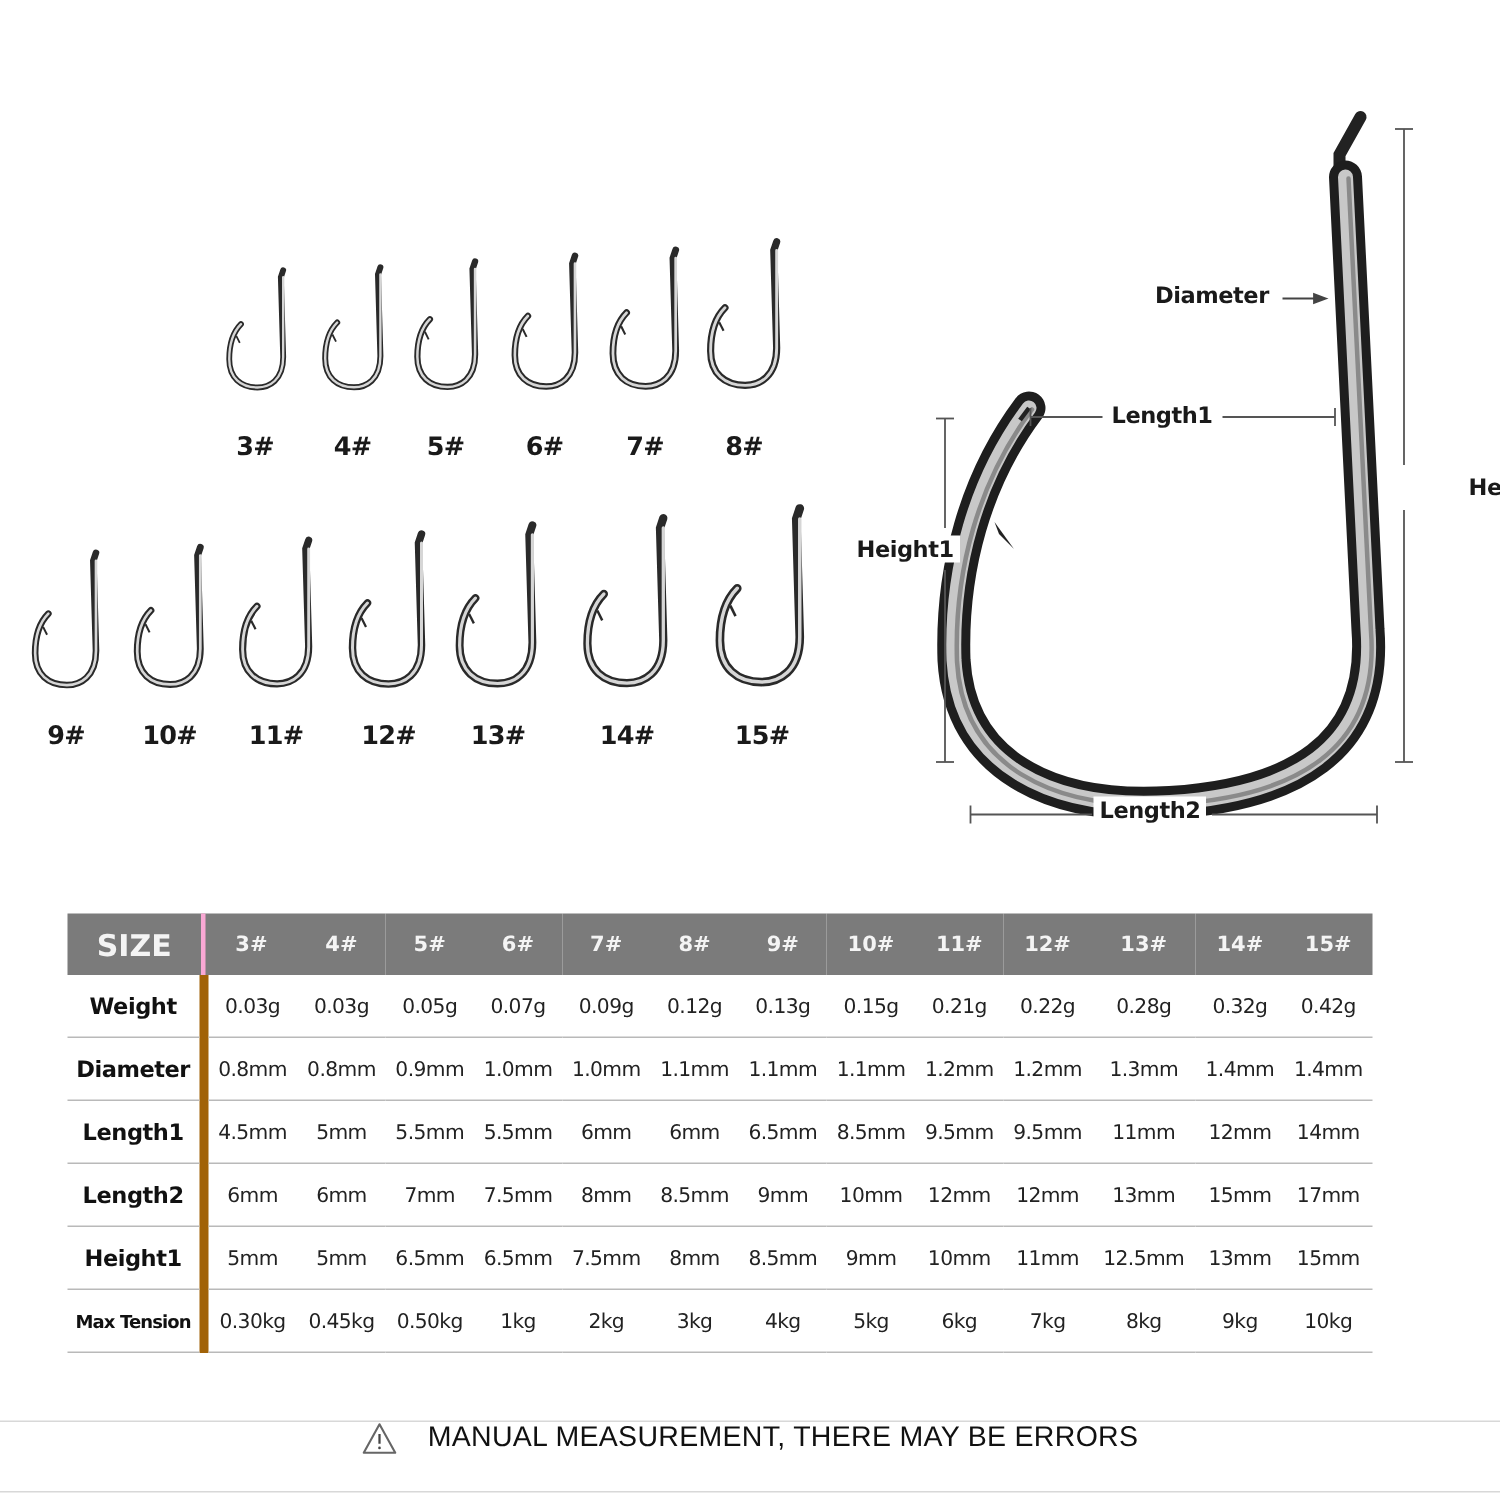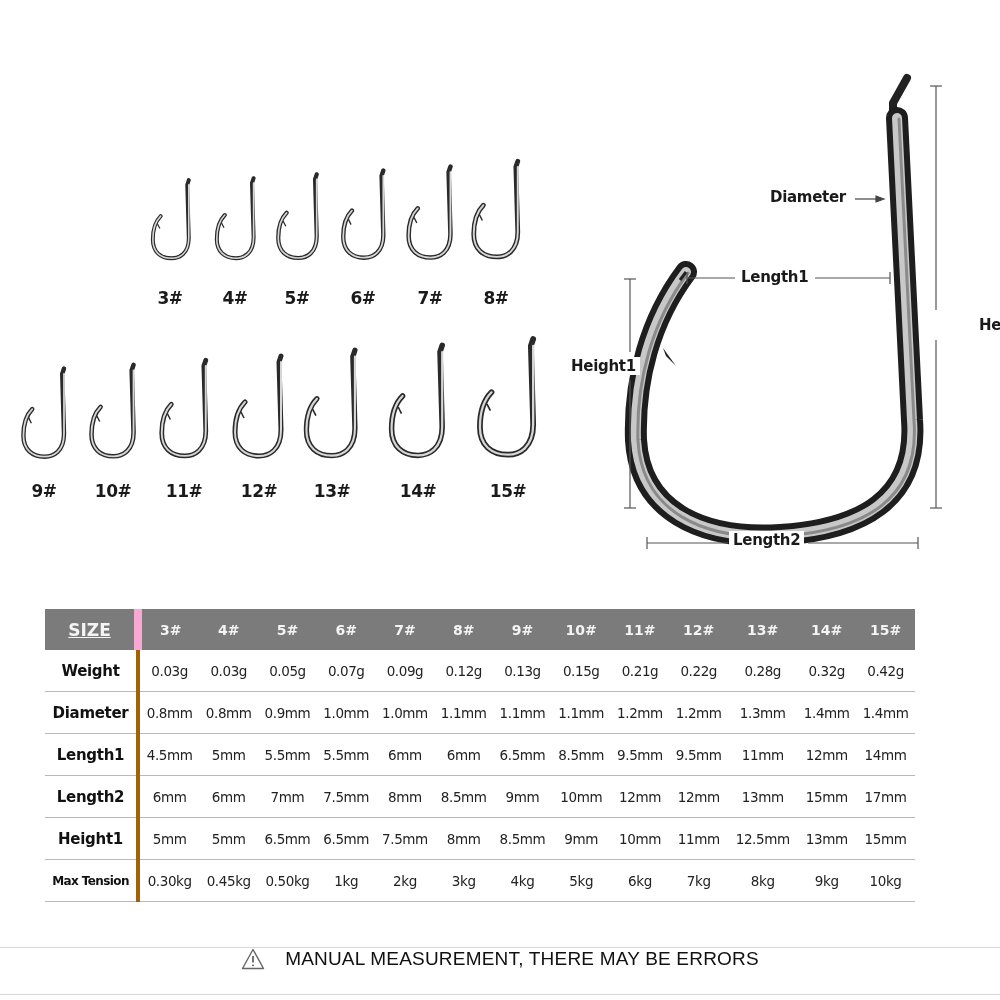--- a/index.html
+++ b/index.html
@@ -7,25 +7,25 @@
            font-family: "DejaVu Sans", sans-serif; color: #111; }
     .abs { position: absolute; }
     .hook-small { position: absolute; }
     .size-label { position: absolute; font-weight: bold; font-size: 17px; color: #1a1a1a;
                   font-family: "DejaVu Sans", sans-serif; transform: translateX(-50%); letter-spacing: -0.5px; }
     .dim-label { position: absolute; font-weight: bold; font-size: 15px; color: #1a1a1a;
                  background: #fff; padding: 0 4px; font-family: "DejaVu Sans", sans-serif; letter-spacing: -0.3px; }
     #spec-table { position: absolute; left: 45px; top: 609px; width: 870px; border-collapse: collapse; }
     #spec-table th { background: #7b7b7b; color: #f4f4f4; font-weight: bold; font-size: 14px;
                      height: 41px; text-align: center; padding: 0; font-family: "DejaVu Sans", sans-serif; }
-    #spec-table th.row-head { border-right: 8px solid #f9a8d4; width: 89px; font-size: 17px; text-decoration: underline; }
+    #spec-table th.row-head { border-right: 3px solid #f9a8d4; width: 89px; font-size: 20px; }
     #spec-table td { height: 41px; text-align: center; font-size: 13.5px; color: #222;
                      border-bottom: 1.5px solid #b9b9b9; padding: 0; white-space: nowrap; letter-spacing: -0.4px;
                      font-family: "DejaVu Sans", sans-serif; }
-    #spec-table td.row-label { font-weight: bold; font-size: 15px; color: #111; border-right: 4px solid #a16207; letter-spacing: -0.3px; }
+    #spec-table td.row-label { font-weight: bold; font-size: 15px; color: #111; border-right: 6px solid #a16207; letter-spacing: -0.3px; }
     #spec-table td.row-label.small { font-size: 12px; letter-spacing: -0.6px; }
     .notice { position: absolute; left: 0; top: 947px; width: 1000px; height: 46px;
               border-top: 1.5px solid #d8d8d8; border-bottom: 1.5px solid #d8d8d8;
               display: flex; justify-content: center; gap: 20px; }
     .notice-text { font-family: "Liberation Sans", sans-serif; font-size: 19px; color: #111; letter-spacing: 0.2px; }
   </style>
 </head>
 <body>
 
 <div id="hooks-top">

